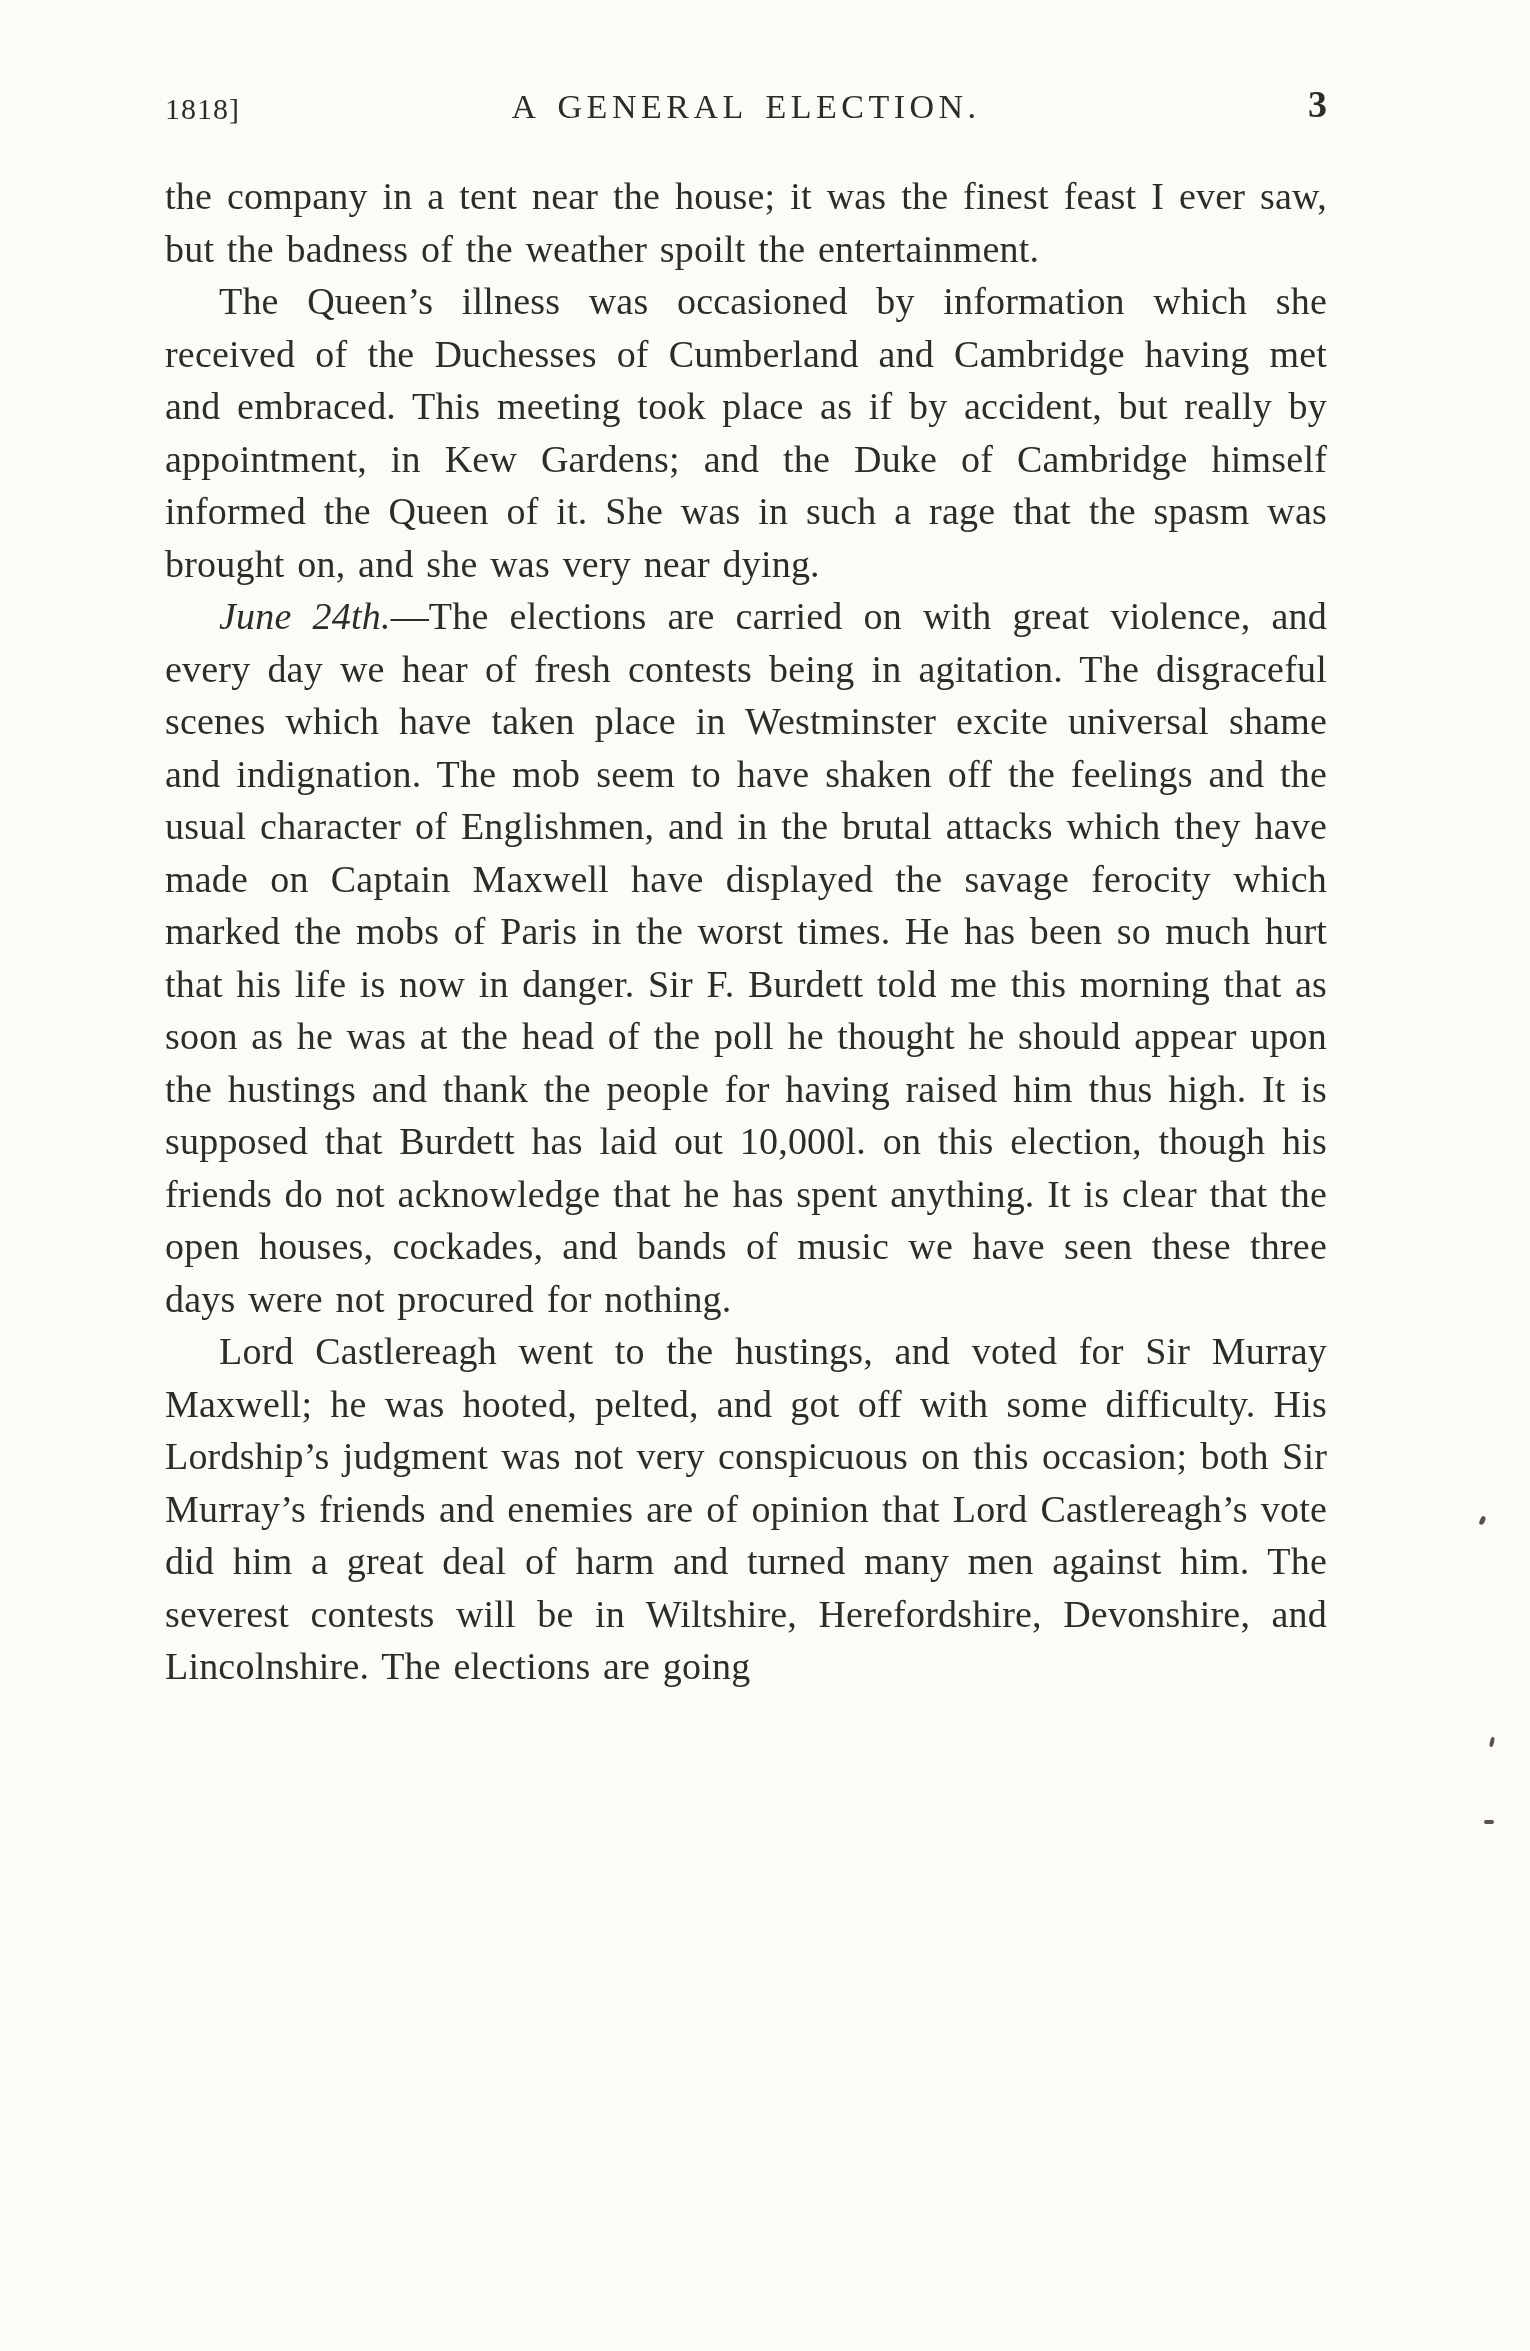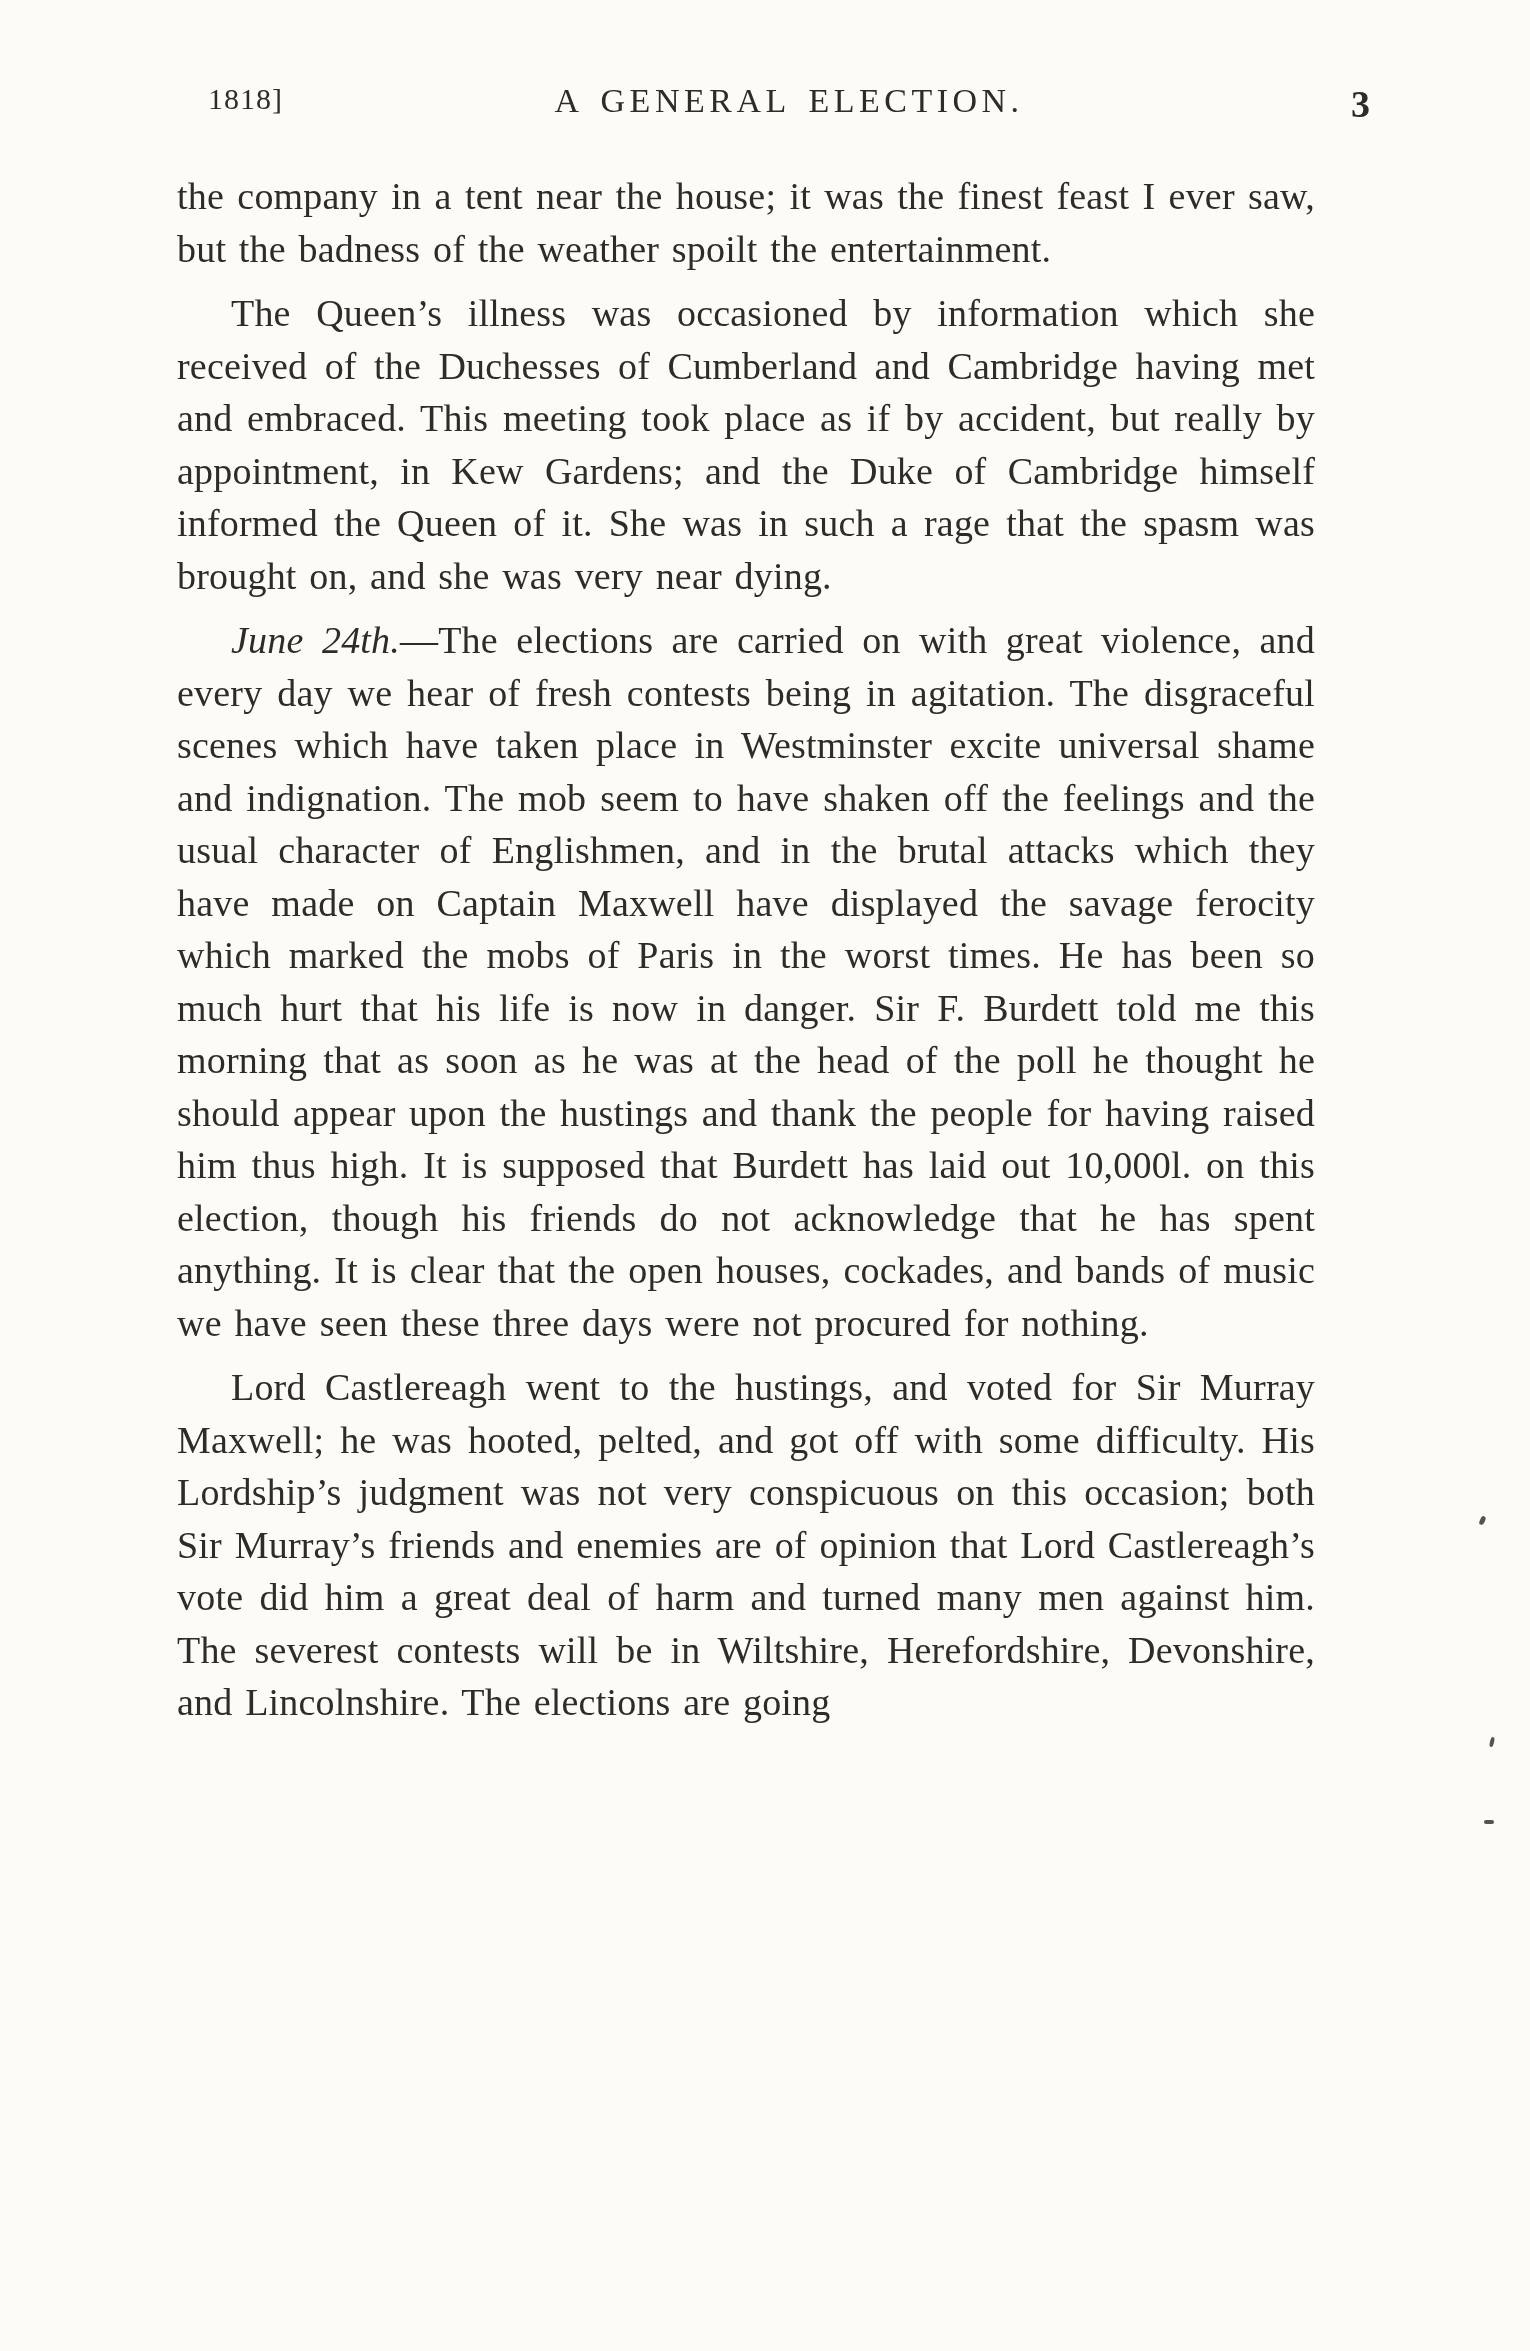--- a/index.html
+++ b/index.html
@@ -23,23 +23,22 @@
   .content {
     position: absolute;
     left: 165px;
     top: 82px;
     width: 1162px;
   }
 
   
   .page-header {
     display: flex;
-    align-items: flex-start;
+    align-items: flex-end;
     width: 100%;
-    margin-left: 43px;
   }
   .header-year {
     flex: 1;
     text-align: left;
     font-size: 30px;
     letter-spacing: 1px;
   }
   .running-title {
     flex: 2.2;
     text-align: center;
@@ -56,21 +55,21 @@
 
   
   .body-text {
     margin-top: 44px;
     font-size: 38px;
     line-height: 52.5px;
     text-align: justify;
     word-spacing: 3px;
     letter-spacing: 0.2px;
   }
-  .para { margin: 12px; }
+  .para { margin: 0; }
   .para.indent { text-indent: 54px; }
   .ital { font-style: italic; }
 
   
   .footnote {
     margin-top: 28px;
     font-size: 31px;
     line-height: 45px;
     text-align: justify;
     word-spacing: 2px;

